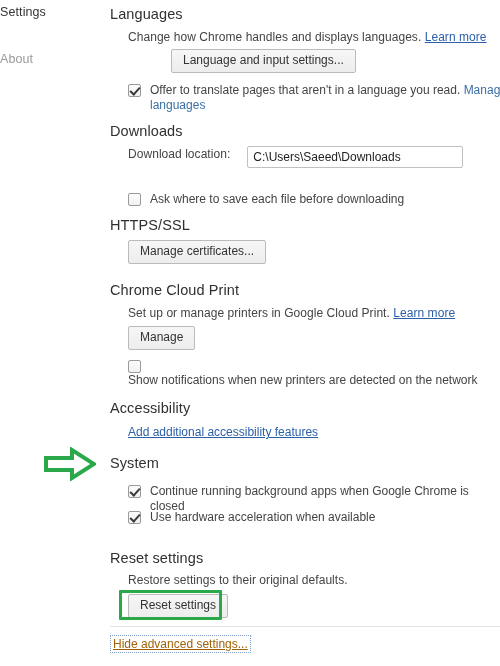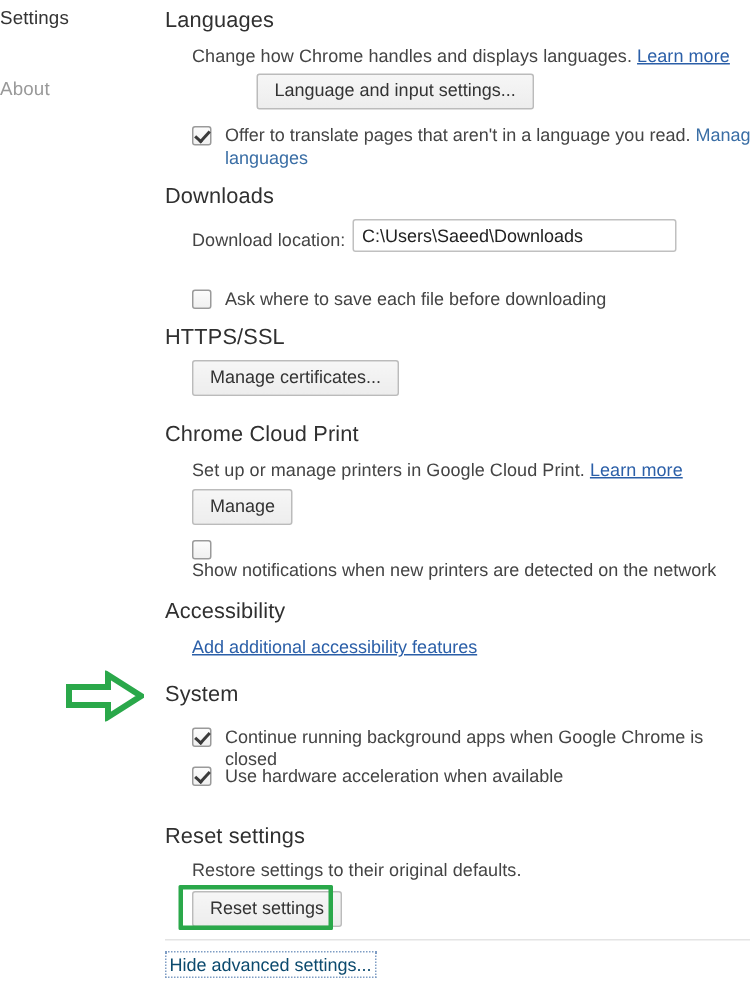--- a/index.html
+++ b/index.html
@@ -98,21 +98,21 @@
 
   .divider {
     position: absolute; left: 110px; top: 626px;
     width: 390px; height: 1px; background: #e4e4e4;
   }
 
   .focus-link {
     display: inline-block;
     border: 1px dotted #7f9dc4;
     padding: 1px 2px;
-    color: #0c4a6e; 
+    color: #a16207; text-decoration: underline;
     font-size: 12px; cursor: pointer;
   }
 
   .abs { position: absolute; }
 </style>
 </head>
 <body>
 
 <div id="page">
 
@@ -137,23 +137,23 @@
       <span class="cb checked"></span>
       <span class="cb-label">
         <span>Offer to translate pages that aren't in a language you read.</span>
         <a class="link-blue">Manage languages</a>
       </span>
     </div>
 
     <div class="abs" style="left:0; top:122px;">
       <div class="sec-title">Downloads</div>
     </div>
-    <div class="abs indent" style="left:0; top:146px; display:flex; align-items:flex-end;">
+    <div class="abs indent" style="left:0; top:146px; display:flex; align-items:flex-start;">
       <span class="body-text">Download location:</span>
-      <input class="text-input" style="width: 216px; margin-left: 5px;" value="C:\Users\Saeed\Downloads">
+      <input class="text-input" style="width: 216px; margin-left: 17px;" value="C:\Users\Saeed\Downloads">
     </div>
     <div class="abs cbrow indent" style="left:0; top:180px;margin-top:12px;">
       <span class="cb"></span>
       <span class="cb-label">Ask where to save each file before downloading</span>
     </div>
 
     <div class="abs" style="left:0; top:216px;">
       <div class="sec-title">HTTPS/SSL</div>
     </div>
     <div class="abs indent" style="left:0; top:240px;">

